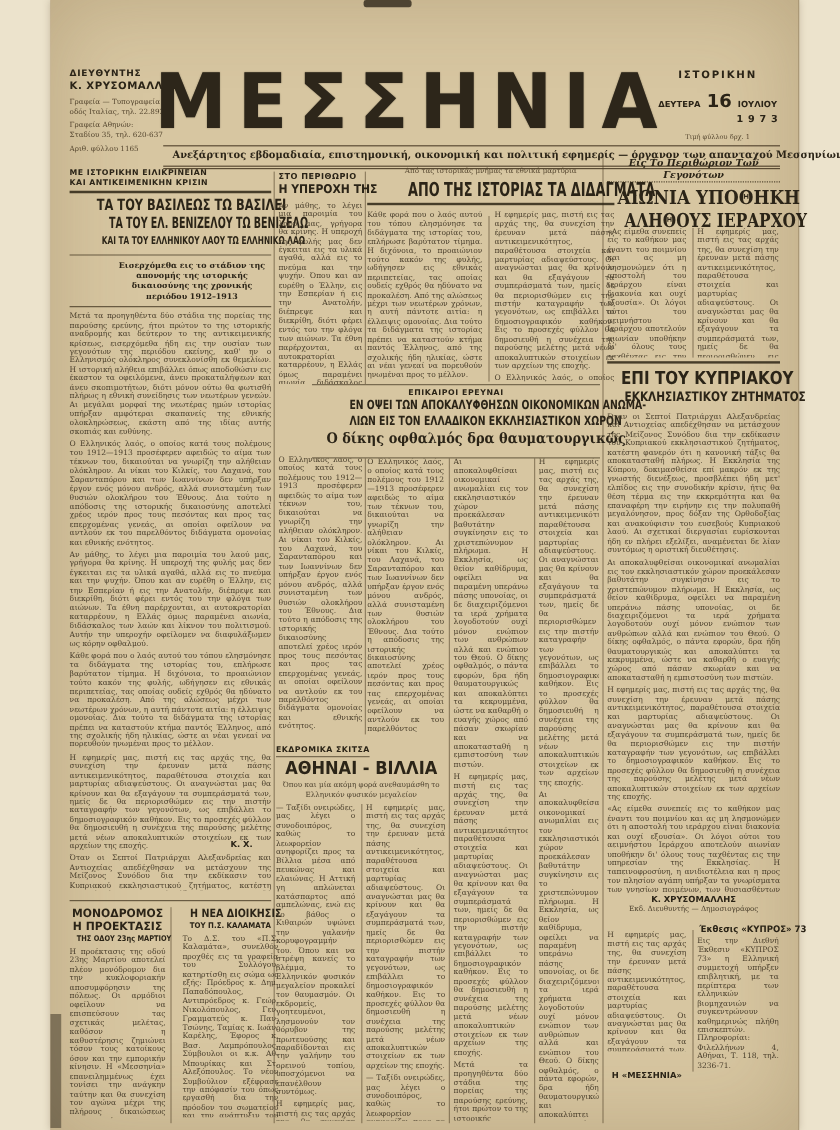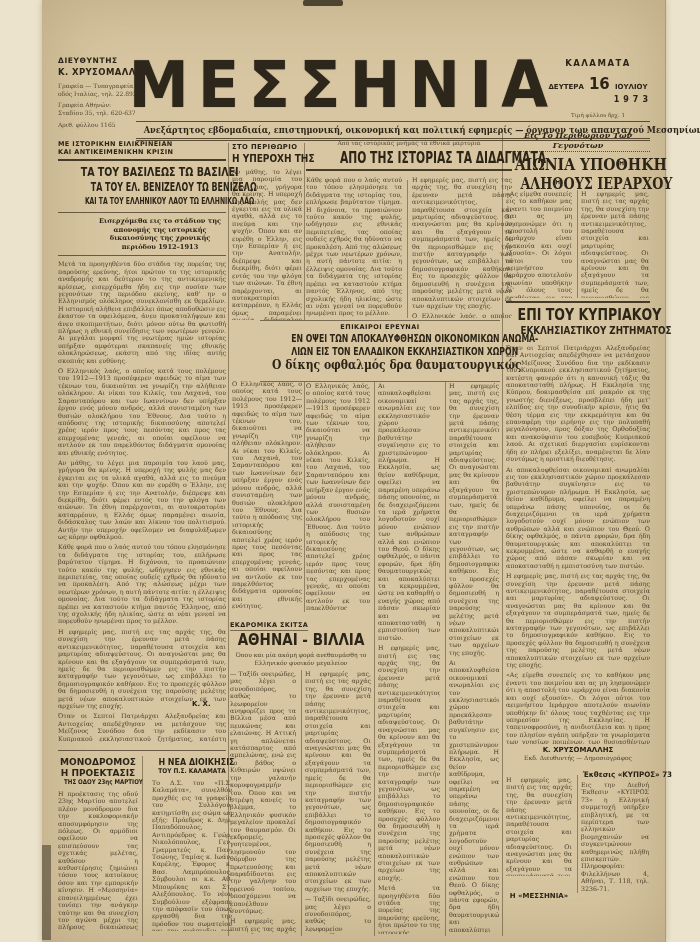--- a/index.html
+++ b/index.html
@@ -37,21 +37,21 @@
     <div class="tiny">οδός Ιταλίας, τηλ. 22.893</div>
     <div class="tiny" style="margin-top:3px;">Γραφεία Αθηνών:</div>
     <div class="tiny">Σταδίου 35, τηλ. 620-637</div>
     <div class="tiny" style="margin-top:4px;">Αριθ. φύλλου 1165</div>
   </div>
 
   <div class="abs head c" style="left:136px;top:48px;width:414px;height:76px;font-size:58px;line-height:74px;letter-spacing:9px;color:#2d261a;
               transform:scale(1.04,1.1);text-shadow:0 0 1px rgba(45,38,26,.65);">ΜΕΣΣΗΝΙΑ</div>
 
   <div class="abs c" style="left:544px;top:58px;width:108px;">
-    <div class="head" style="font-size:8.5px;letter-spacing:1.5px;">ΚΑΛΑΜΑΤΑ</div>
+    <div class="head" style="font-size:8.5px;letter-spacing:1.5px;">ΙΣΤΟΡΙΚΗΝ</div>
     <div style="margin-top:6px;white-space:nowrap;">
       <span class="head" style="font-size:7px;">ΔΕΥΤΕΡΑ</span>
       <span class="head" style="font-size:15px;">16</span>
       <span class="head" style="font-size:7px;">ΙΟΥΛΙΟΥ</span>
     </div>
     <div class="head" style="font-size:8px;letter-spacing:4px;margin-top:2px;text-align:right;">1973</div>
     <div class="tiny" style="font-size:5.5px;margin-top:7px;">Τιμή φύλλου δρχ. 1</div>
   </div>
 
   <div class="abs" style="left:136px;top:121px;width:514px;border-top:1px solid rgba(60,45,25,.8);border-bottom:3px double rgba(60,45,25,.8);padding:3px 0 3px 0;">

